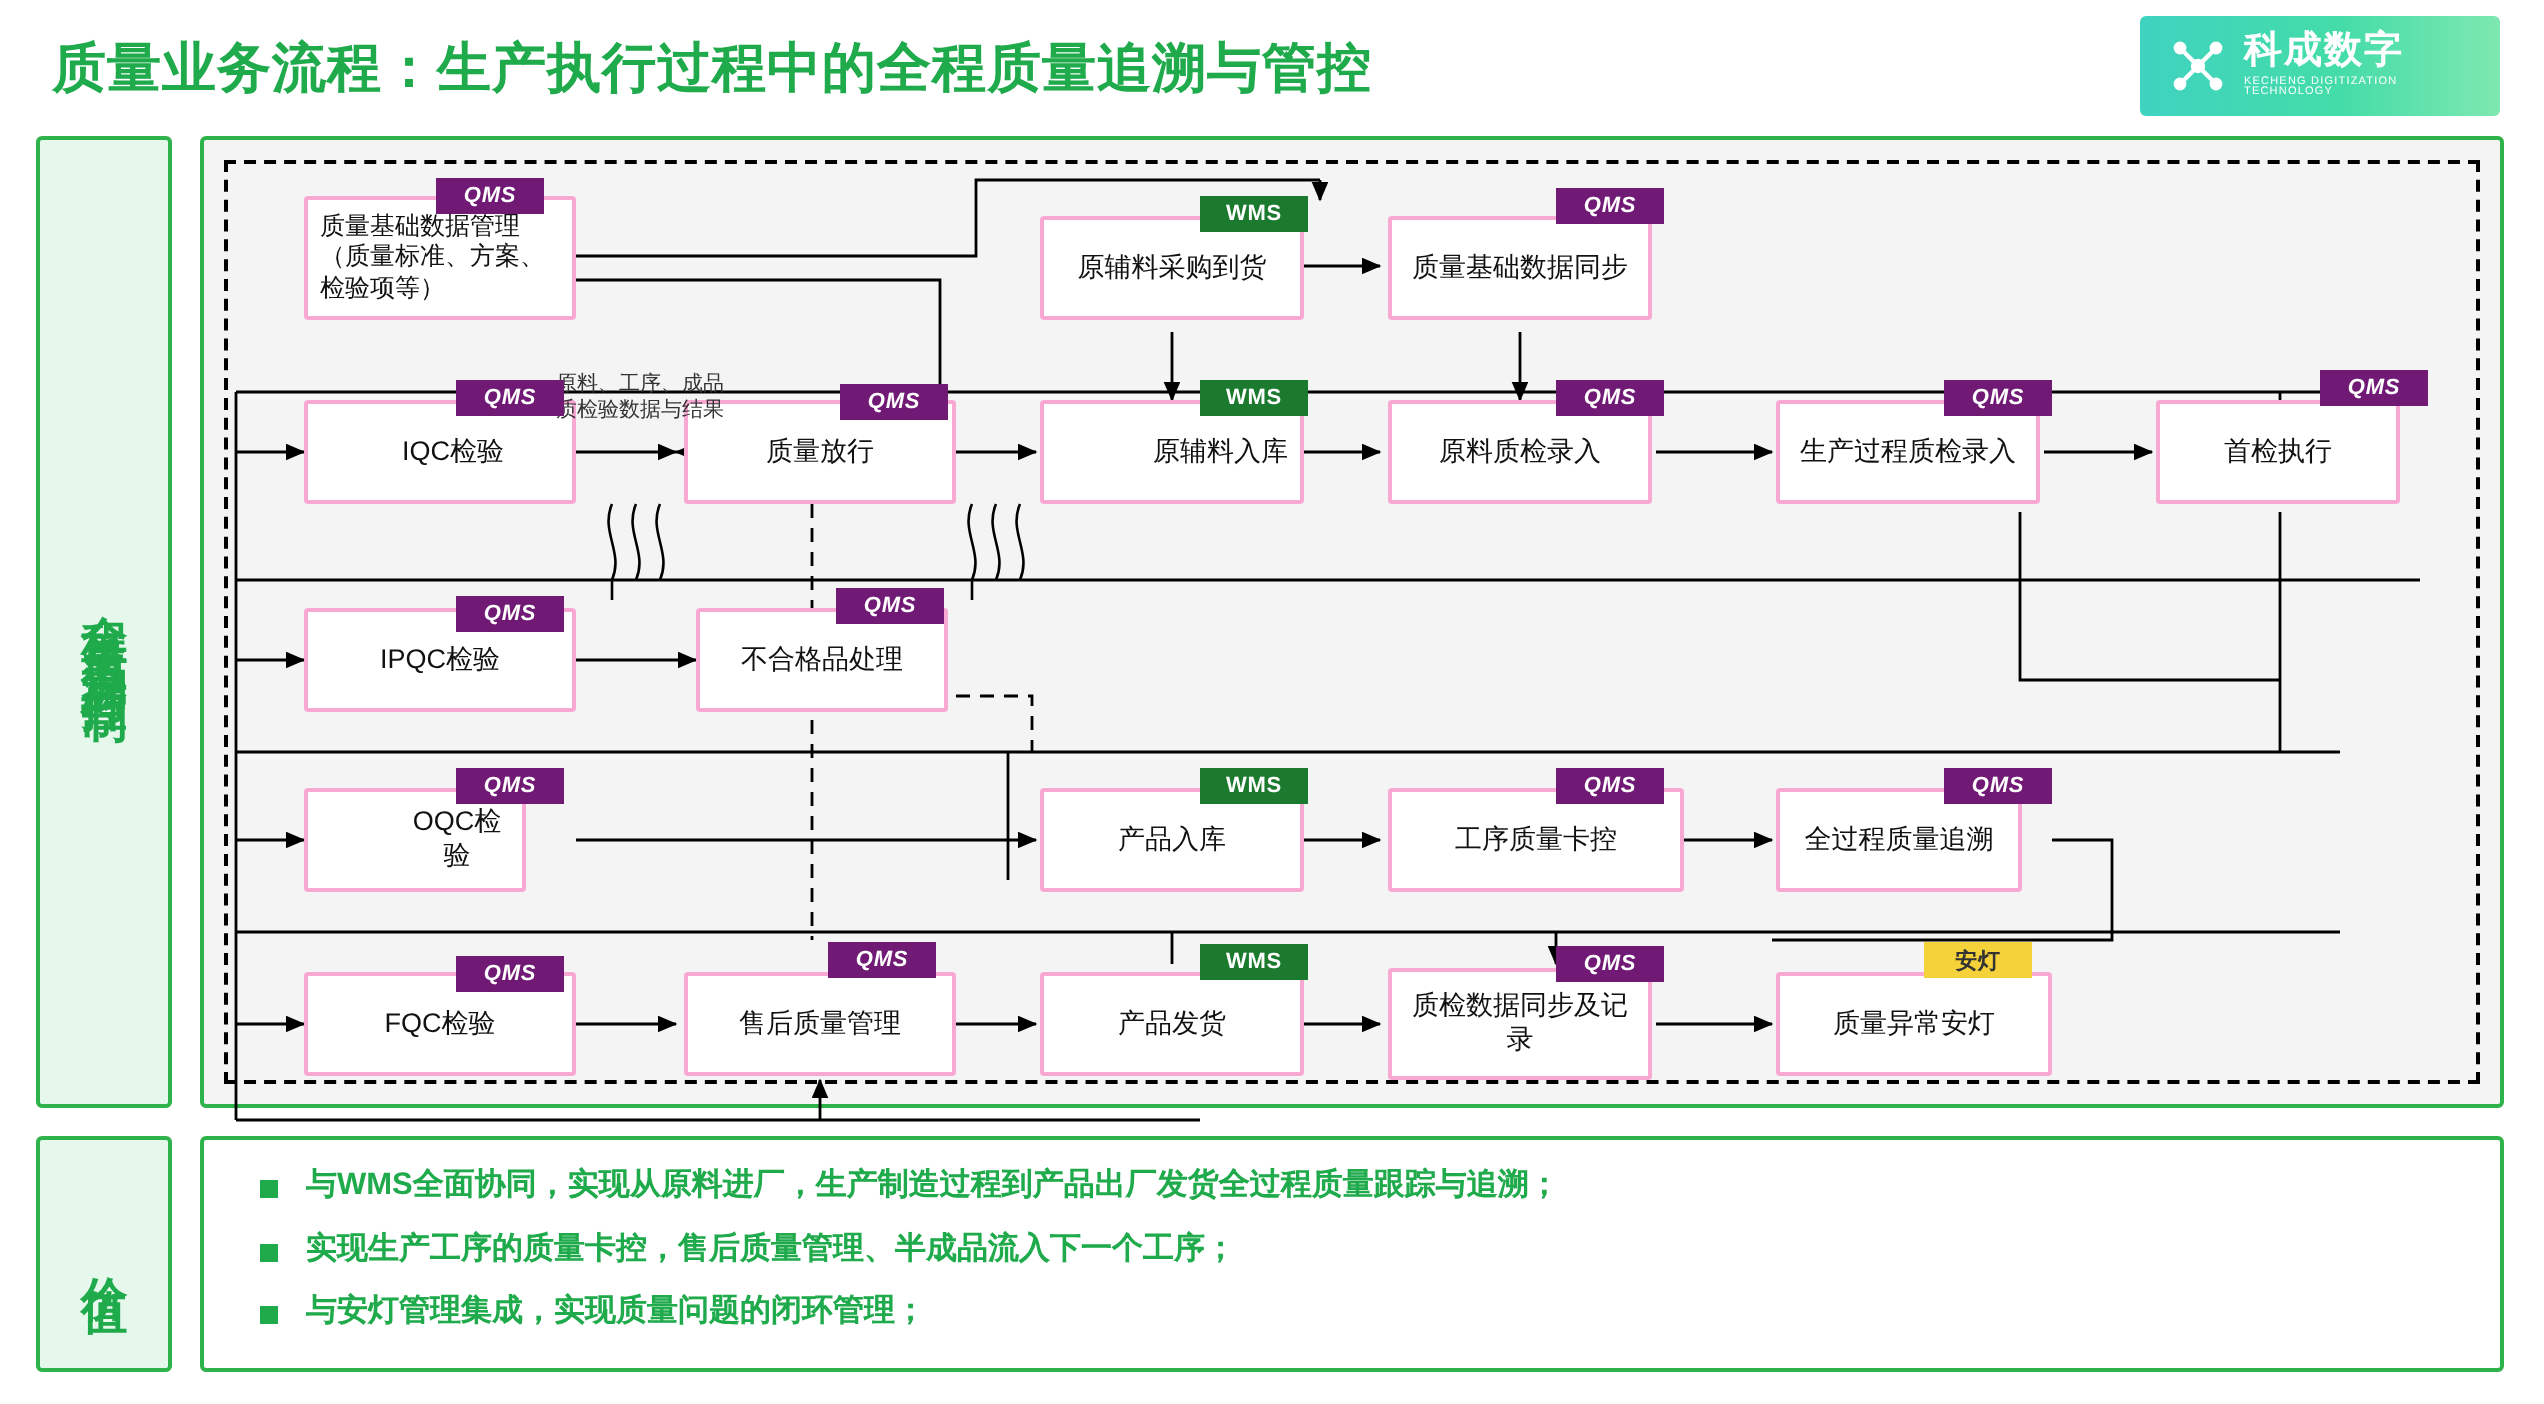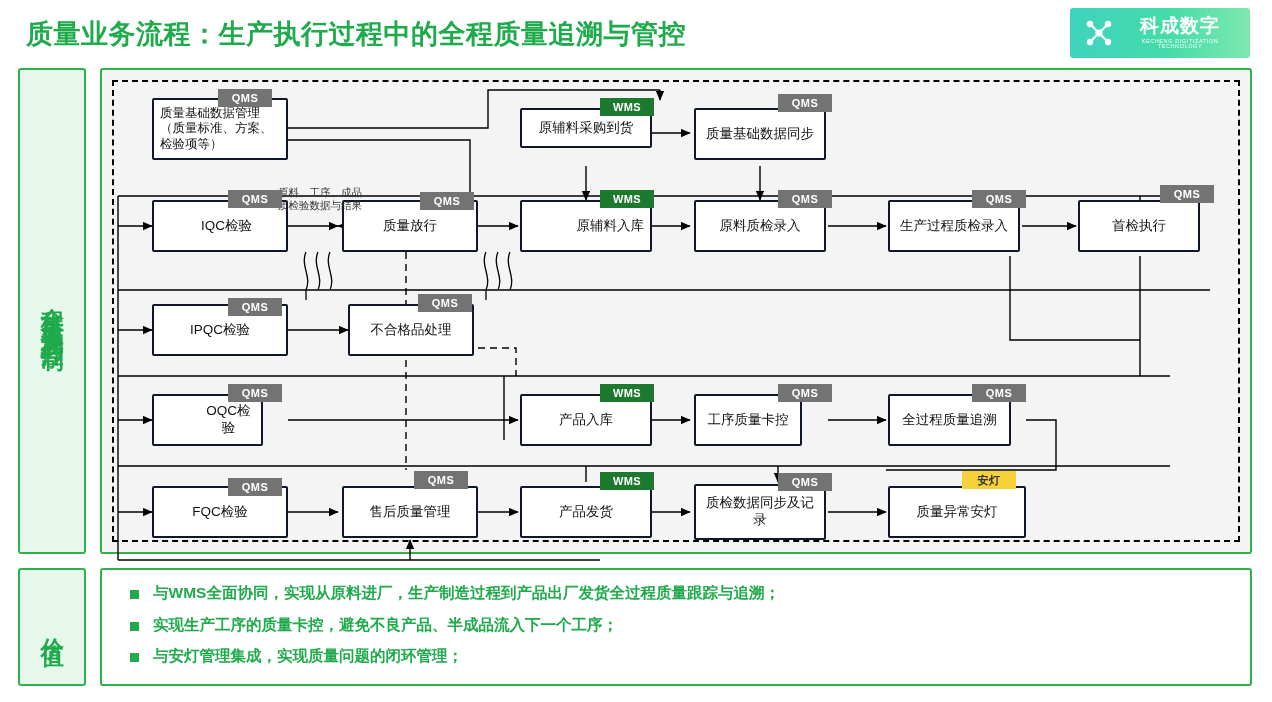--- a/index.html
+++ b/index.html
@@ -28,21 +28,20 @@
   }
   .logo-box {
     position: absolute;
     right: 22px; top: 8px;
     width: 180px; height: 50px;
     background: linear-gradient(90deg, #3fd3c0 0%, #44dca8 55%, #7ee8b0 100%);
     border-radius: 3px;
     display: flex;
     align-items: center;
     padding: 0 12px;
-    text-align: center;
   }
   .logo-mark {
     width: 34px; height: 34px;
     flex: 0 0 34px;
     position: relative;
   }
   .logo-text-wrap {
     margin-left: 6px;
     color: #ffffff;
     line-height: 1.05;
@@ -118,21 +117,21 @@
   .value-text {
     font-size: 15.5px;
     font-weight: bold;
     color: #1faa4b;
     line-height: 1.2;
   }
 
   
   .node {
     position: absolute;
-    border: 2px solid #0f172a;
+    border: 2px solid #f9a8d4;
     background: #ffffff;
     border-radius: 2px;
     display: flex;
     align-items: center;
     justify-content: center;
     text-align: center;
     font-size: 13.5px;
     color: #111111;
     padding: 2px 6px;
     line-height: 1.25;
@@ -149,21 +148,21 @@
     display: flex;
     align-items: center;
     justify-content: center;
     font-size: 11px;
     font-weight: bold;
     color: #ffffff;
     letter-spacing: 0.4px;
     z-index: 8;
     padding: 0 6px;
   }
-  .tag-qms { background: #737373; }
+  .tag-qms { background: #701a75; font-style: italic; }
   .tag-wms { background: #1b7a2e; }
   .tag-andon { background: #f5d13a; color: #333333; }
 
   .free-label {
     position: absolute;
     font-size: 10.5px;
     color: #333333;
     line-height: 1.25;
     z-index: 7;
     white-space: nowrap;
@@ -304,21 +303,21 @@
     <span>质检验数据与结果</span>
   </div>
 
   <div class="node left-align" style="left:152px; top:98px; width:136px; height:62px; font-size:12.5px;">
     <span>质量基础数据管理（质量标准、方案、检验项等）</span>
   </div>
   <div class="tag tag-qms" style="left:218px; top:89px;">
     <span>QMS</span>
   </div>
 
-  <div class="node" style="left:520px; top:108px; width:132px; height:40px;">
+  <div class="node" style="left:520px; top:108px; width:132px; height:52px;">
     <span>原辅料采购到货</span>
   </div>
   <div class="tag tag-wms" style="left:600px; top:98px;">
     <span>WMS</span>
   </div>
 
   <div class="node" style="left:694px; top:108px; width:132px; height:52px;">
     <span>质量基础数据同步</span>
   </div>
   <div class="tag tag-qms" style="left:778px; top:94px;">
@@ -388,21 +387,21 @@
     <span>QMS</span>
   </div>
 
   <div class="node" style="left:520px; top:394px; width:132px; height:52px;">
     <span>产品入库</span>
   </div>
   <div class="tag tag-wms" style="left:600px; top:384px;">
     <span>WMS</span>
   </div>
 
-  <div class="node" style="left:694px; top:394px; width:108px; height:52px;">
+  <div class="node" style="left:694px; top:394px; width:148px; height:52px;">
     <span>工序质量卡控</span>
   </div>
   <div class="tag tag-qms" style="left:778px; top:384px;">
     <span>QMS</span>
   </div>
 
   <div class="node" style="left:888px; top:394px; width:123px; height:52px;">
     <span>全过程质量追溯</span>
   </div>
   <div class="tag tag-qms" style="left:972px; top:384px;">
@@ -444,21 +443,21 @@
     <span>安灯</span>
   </div>
 
   <div class="value-panel">
     <div class="value-row">
       <div class="value-bullet"></div>
       <div class="value-text">与WMS全面协同，实现从原料进厂，生产制造过程到产品出厂发货全过程质量跟踪与追溯；</div>
     </div>
     <div class="value-row">
       <div class="value-bullet"></div>
-      <div class="value-text">实现生产工序的质量卡控，避免不良产品、半成品流入下一个工序；</div>
+      <div class="value-text">实现生产工序的质量卡控，售后质量管理、半成品流入下一个工序；</div>
     </div>
     <div class="value-row">
       <div class="value-bullet"></div>
       <div class="value-text">与安灯管理集成，实现质量问题的闭环管理；</div>
     </div>
   </div>
 
 </div>
 
 </body></html>

